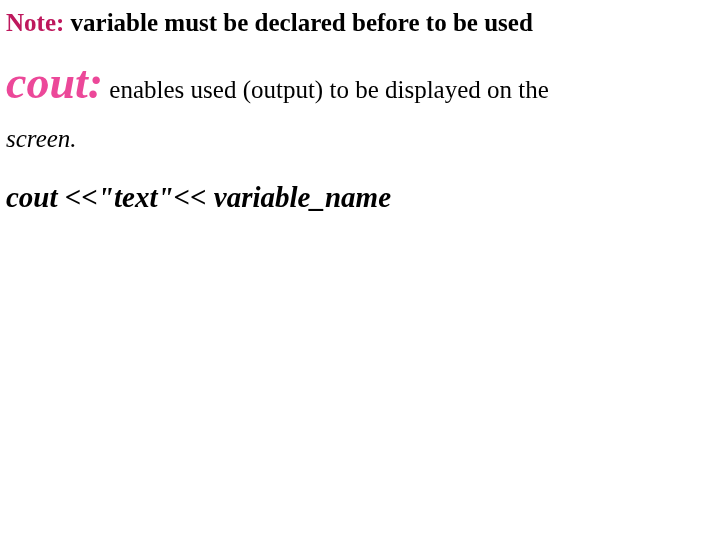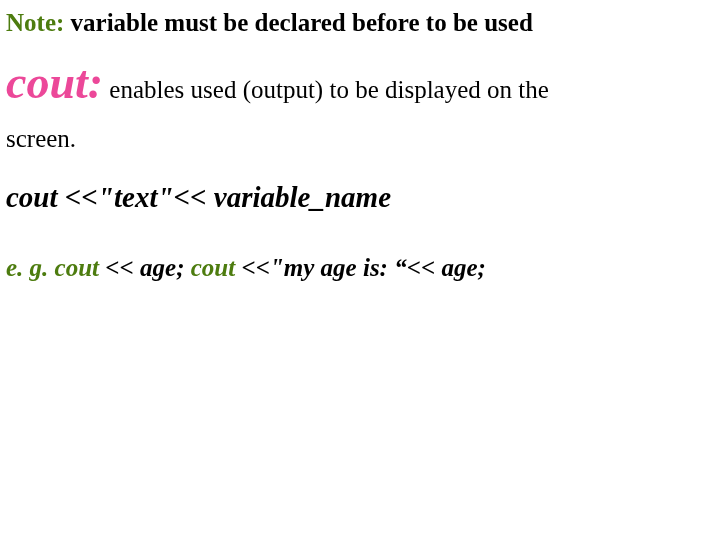--- a/index.html
+++ b/index.html
@@ -12,21 +12,21 @@
     color: #000000;
   }
   .page {
     padding: 4px 6px 0 6px;
     line-height: 1.5;
   }
   .p-note {
     font-size: 25px;
     margin: 0 0 18px 0;
   }
-  .red { color: #4d7c0f; }
+  .red { color: #be185d; }
   .p-cout {
     font-size: 25px;
     margin: 0 0 18px 0;
   }
   .cout-head {
     font-size: 46px;
     font-weight: bold;
     font-style: italic;
     color: #ec4899;
     line-height: 1;
@@ -57,26 +57,23 @@
 
 <div class="page">
 
   <p class="p-note">
     <span class="red bold">Note:</span><span class="bold"> variable must be declared before to be used</span>
   </p>
 
   <p class="p-cout">
     <span class="cout-head">cout:</span><span> enables used (output) to be displayed on the</span>
   </p>
-  <p class="p-cout" style="margin-top:-6px;">
+  <p class="p-cout" style="margin-top:-6px;font-style:italic;">
     <span>screen.</span>
   </p>
 
 
   <p class="p-cout2">
     <span>cout &lt;&lt;"text"&lt;&lt; variable_name</span>
   </p>
 
-  <p class="p-eg">
-    <span class="red">e. g. </span><span class="red">cout</span><span> &lt;&lt; age; </span><span class="red">cout</span><span> &lt;&lt;"my age is: “&lt;&lt; age;</span>
-  </p>
 
 </div>
 
 </body></html>

